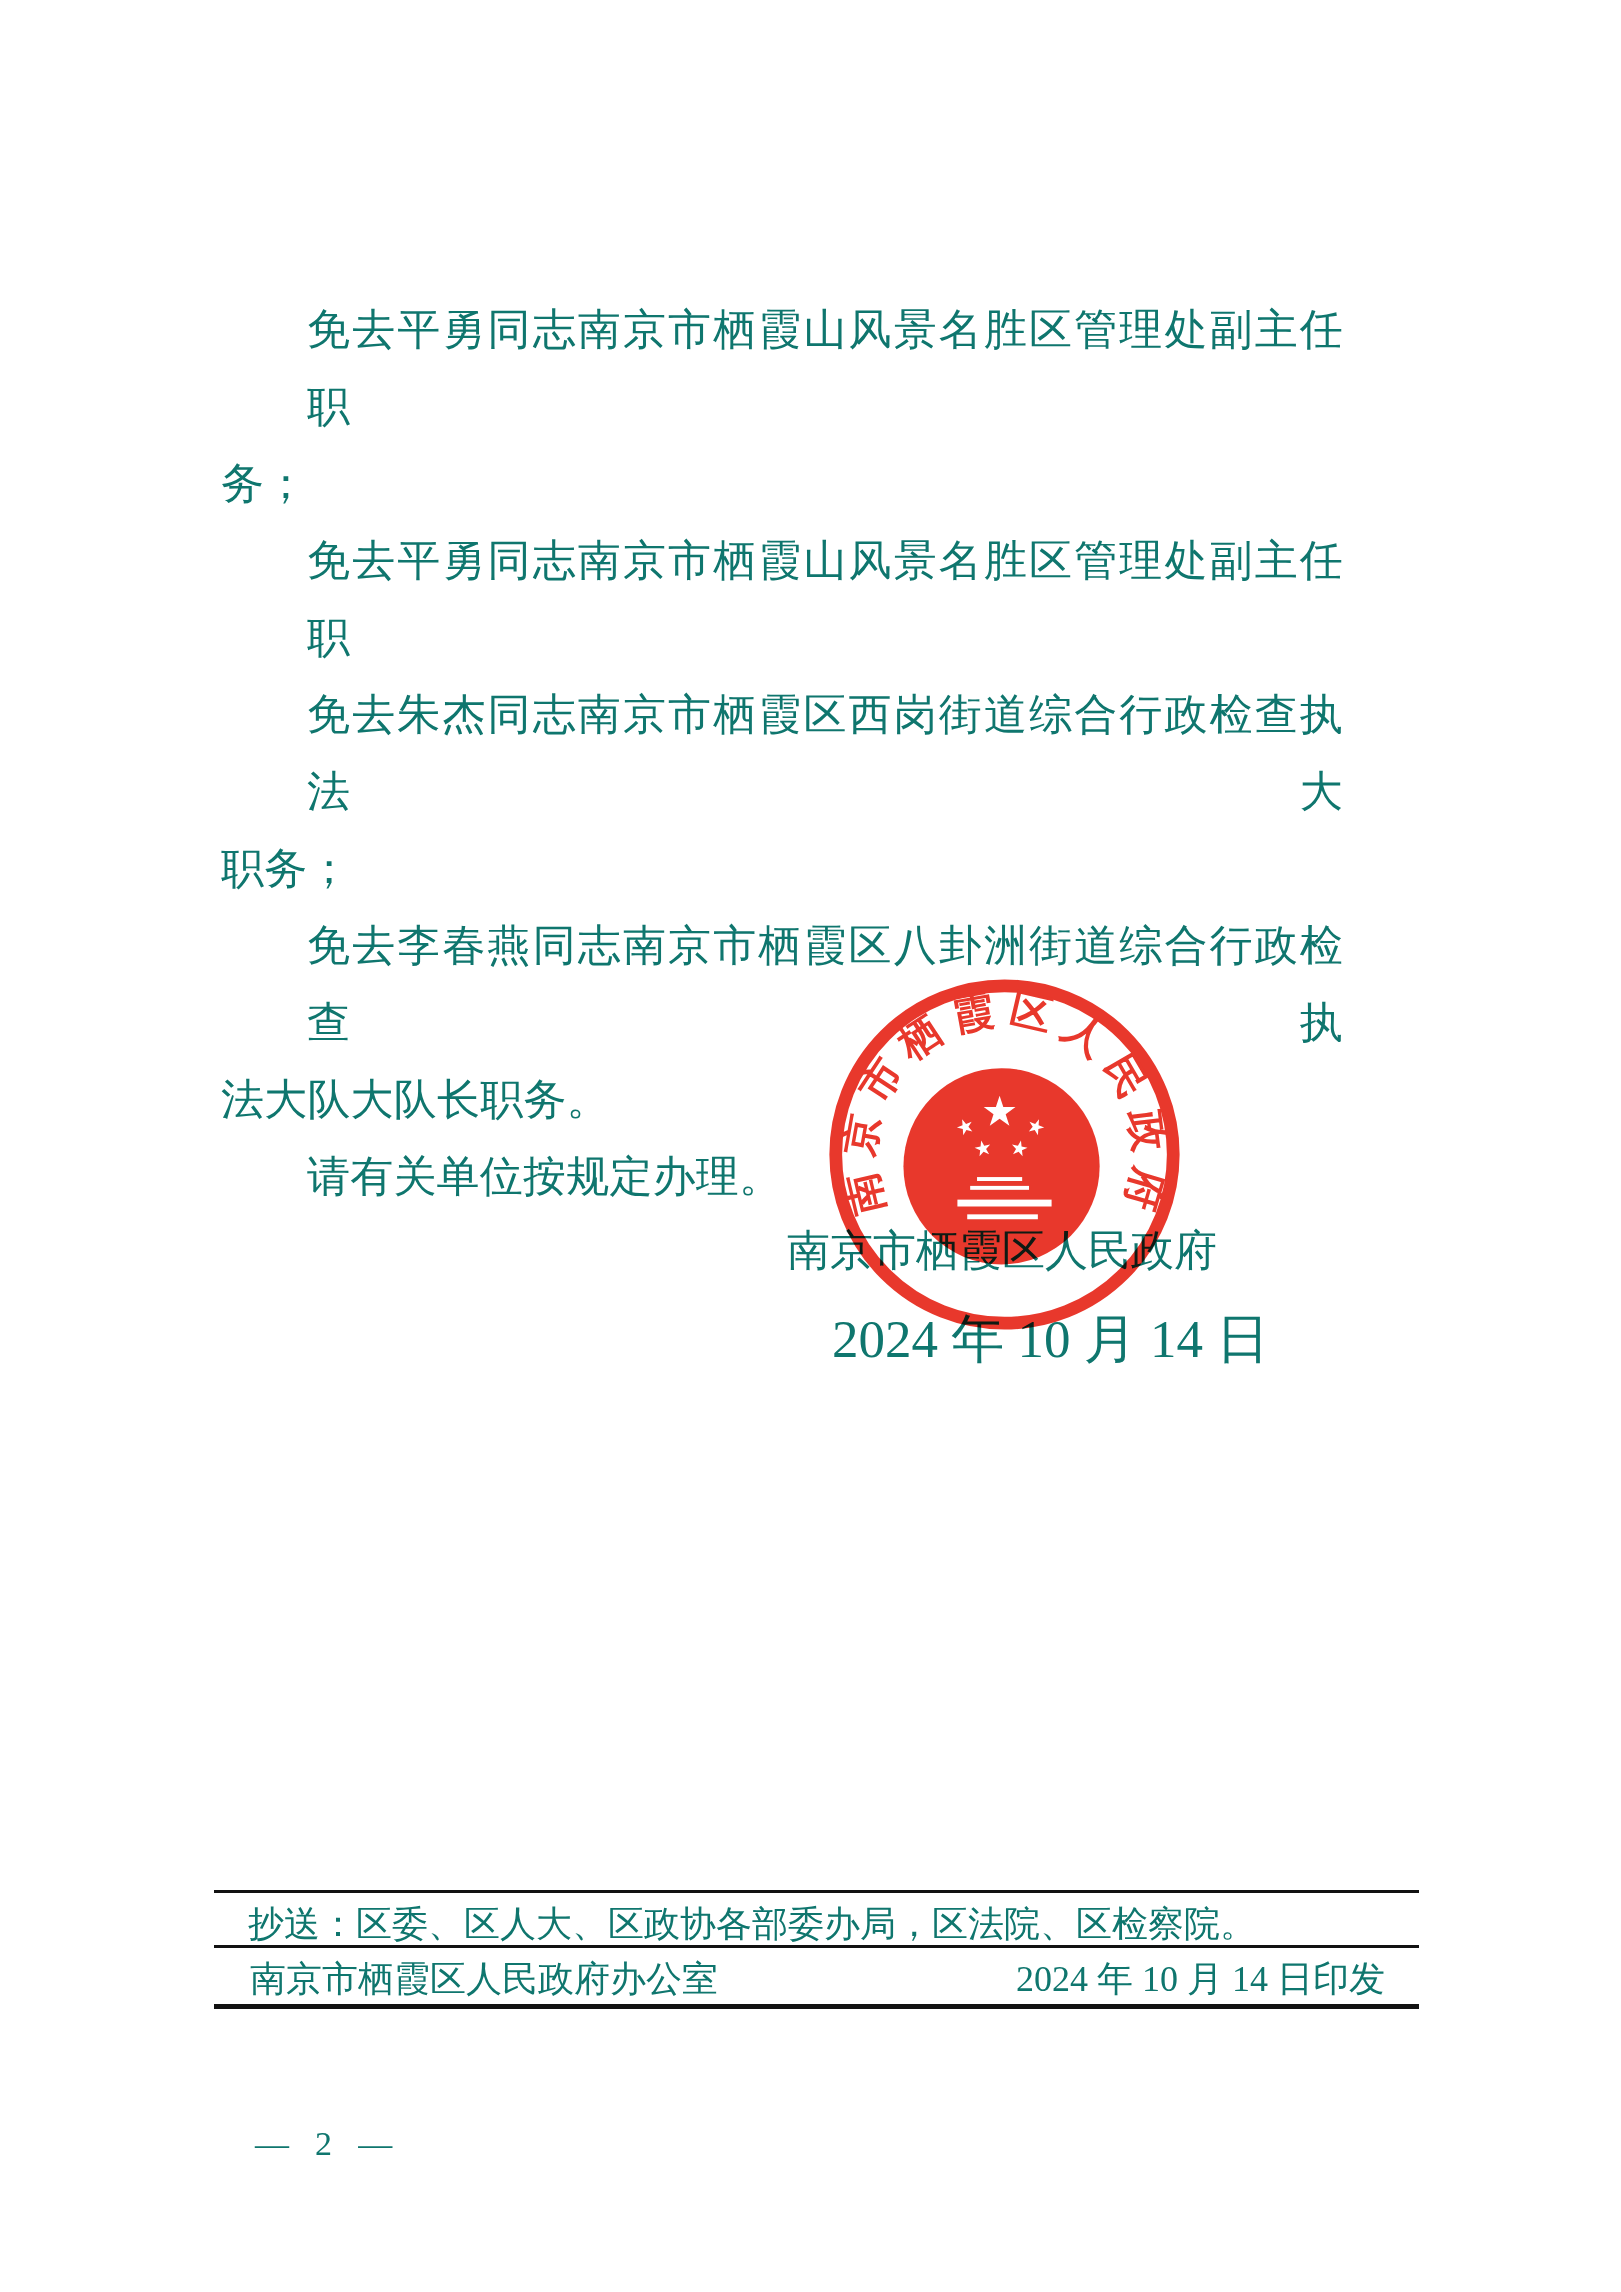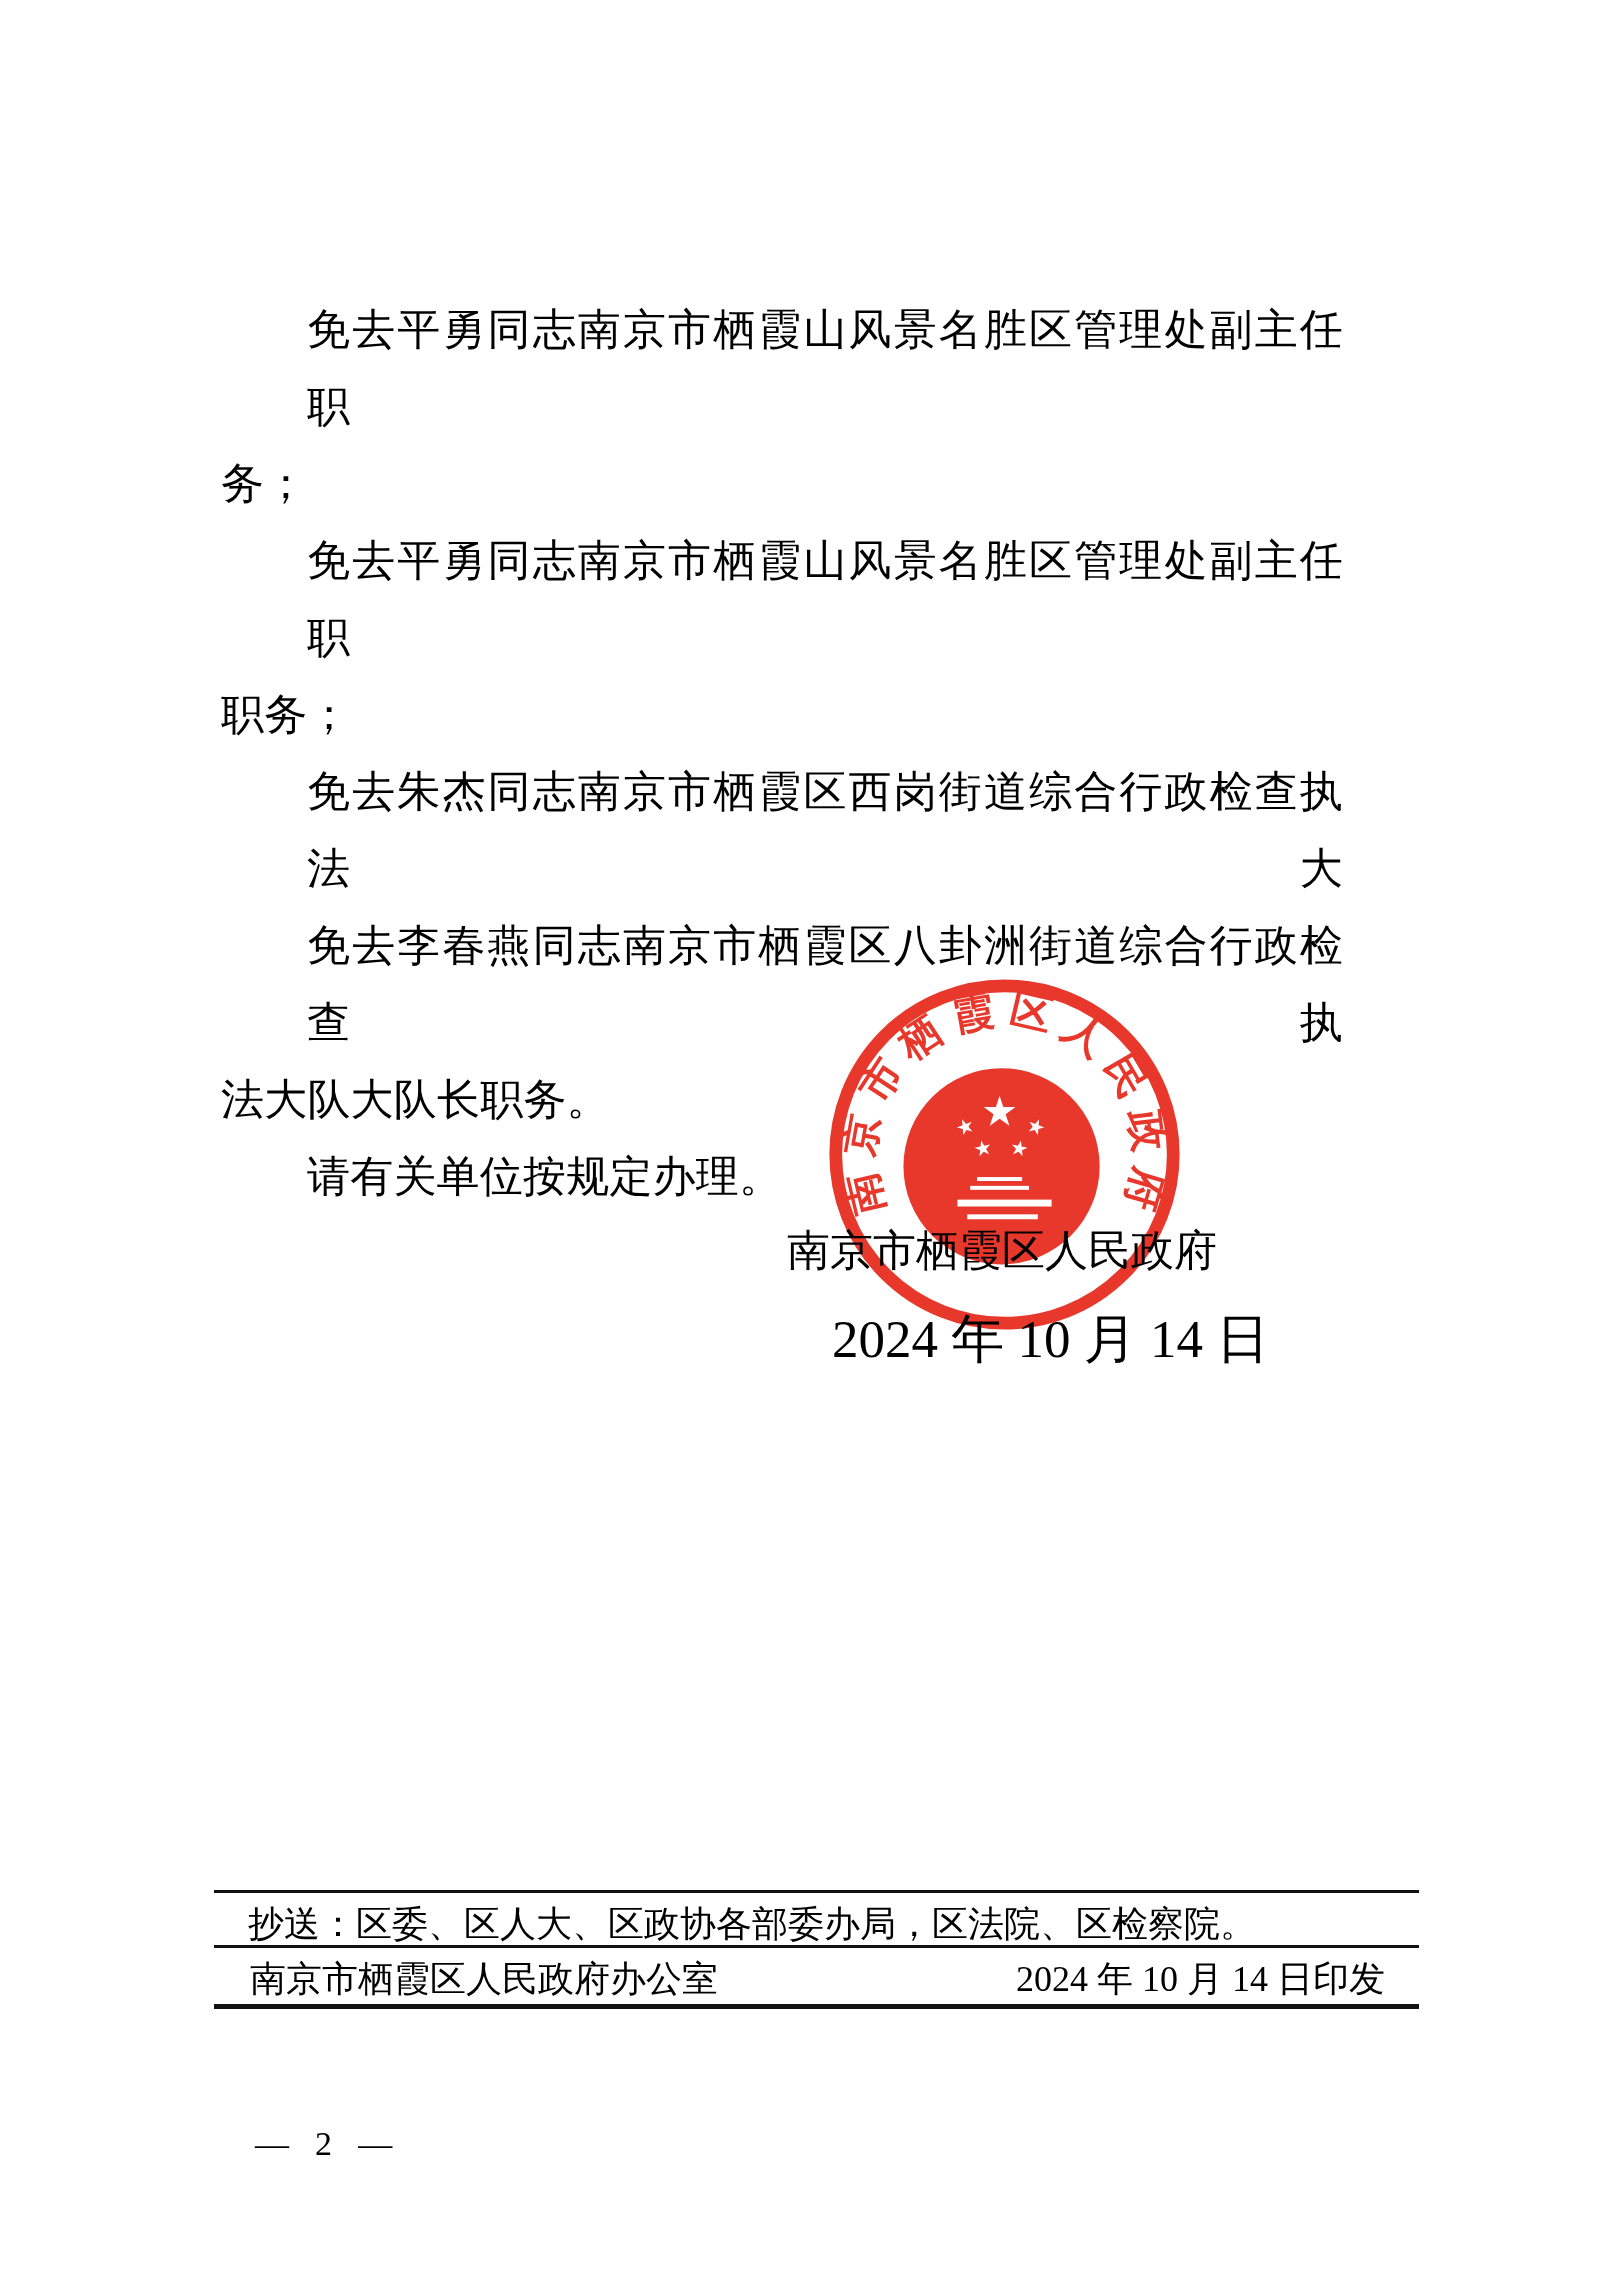--- a/index.html
+++ b/index.html
@@ -2,21 +2,21 @@
 <html><head>
 <meta charset="utf-8">
 <style>
   html,body { margin:0; padding:0; background:#ffffff; }
   .page {
     position:relative;
     width:1621px; height:2293px;
     background:#ffffff;
     overflow:hidden;
     font-family:"Liberation Serif","DejaVu Serif",serif;
-    color:#000000;
+    color:#0f766e;
   }
   
   .doc-body {
     position:absolute;
     left:221px; top:291px; width:1122px;
     font-size:43px; line-height:77px;
     letter-spacing:0.2px;
   }
   .line { white-space:nowrap; }
   .line.first { padding-left:86px; }
@@ -65,22 +65,22 @@
 </style>
 </head>
 <body>
 
 <div class="page">
 
   <div class="doc-body" id="docBody">
       <div class="line first just">免去平勇同志南京市栖霞山风景名胜区管理处副主任职</div>
       <div class="line">务；</div>
       <div class="line first just">免去平勇同志南京市栖霞山风景名胜区管理处副主任职</div>
+      <div class="line first just">免去朱杰同志南京市栖霞区西岗街道综合行政检查执法大</div>
       <div class="line">职务；</div>
-      <div class="line first just">免去朱杰同志南京市栖霞区西岗街道综合行政检查执法大</div>
       <div class="line first just">免去李春燕同志南京市栖霞区八卦洲街道综合行政检查执</div>
       <div class="line">法大队大队长职务。</div>
       <div class="line first">请有关单位按规定办理。</div>
     </div>
 
   <div class="sig-issuer">南京市栖霞区人民政府</div>
   <div class="sig-date">2024 年 10 月 14 日</div>
 
   <svg class="seal" viewBox="0 0 370 370" xmlns="http://www.w3.org/2000/svg">
     <defs>

